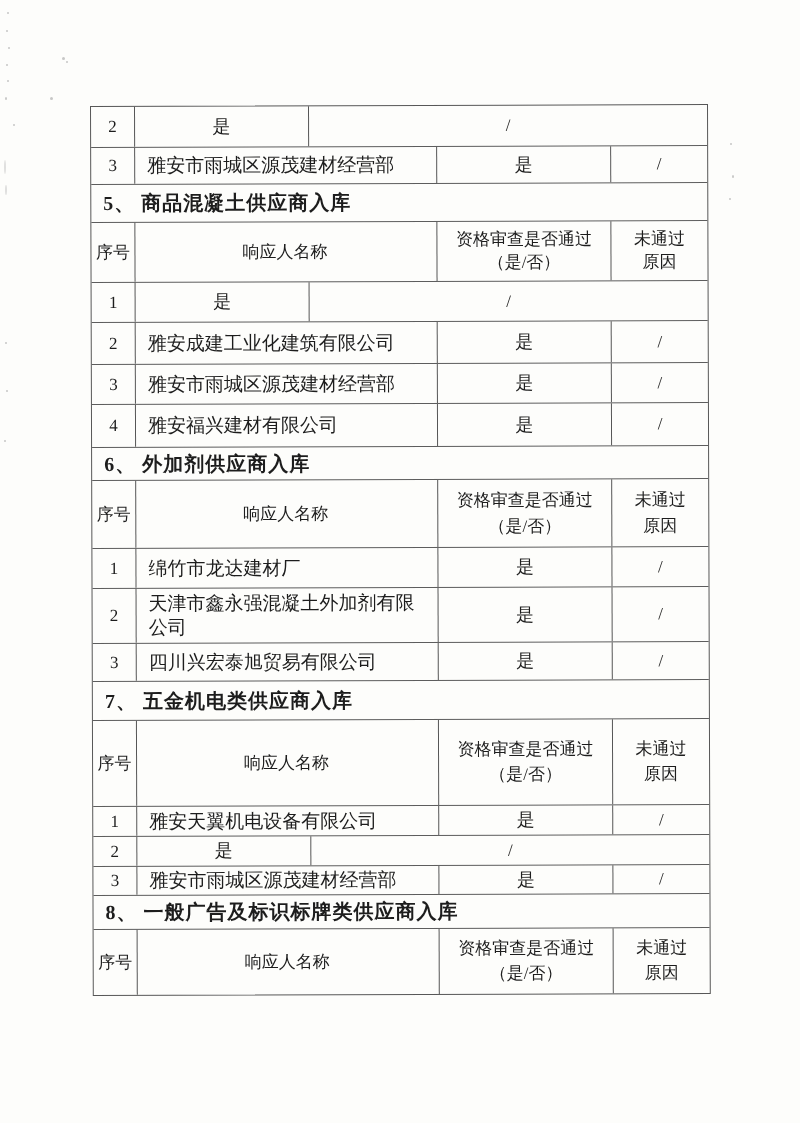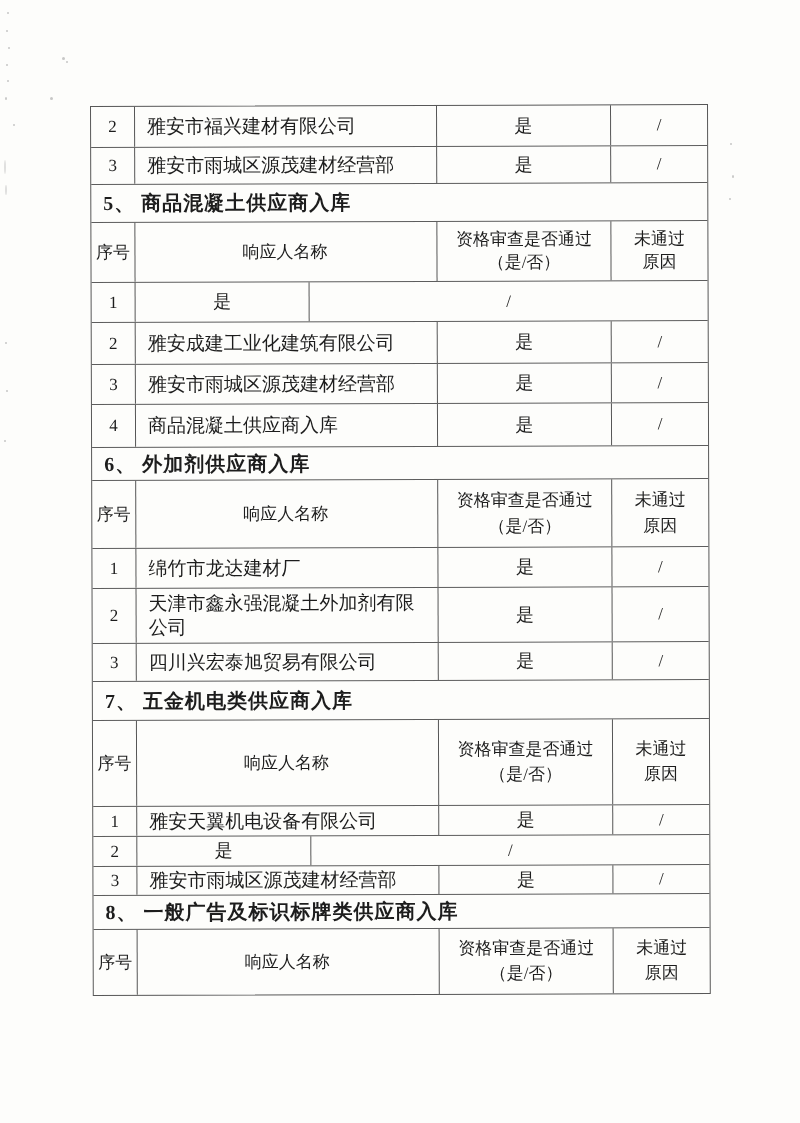--- a/index.html
+++ b/index.html
@@ -89,21 +89,20 @@
   <div class="speck" style="left:6px;top:390px;width:2px;height:2px;"></div>
   <div class="speck" style="left:4px;top:440px;width:2px;height:2px;"></div>
   <div class="speck" style="left:730px;top:143px;width:2px;height:2px;"></div>
   <div class="speck" style="left:732px;top:175px;width:2px;height:3px;"></div>
   <div class="speck" style="left:729px;top:198px;width:2px;height:2px;"></div>
 
   <div class="doc-table">
 
     <div class="row" style="height:40px">
       <div class="cell c-seq">2</div>
-      <div class="cell c-name">雅安市福兴建材有限公司</div>
       <div class="cell c-pass">是</div>
       <div class="cell c-reason">/</div>
     </div>
     <div class="row" style="height:37px">
       <div class="cell c-seq">3</div>
       <div class="cell c-name">雅安市雨城区源茂建材经营部</div>
       <div class="cell c-pass">是</div>
       <div class="cell c-reason">/</div>
     </div>
 
@@ -132,21 +131,21 @@
       <div class="cell c-reason">/</div>
     </div>
     <div class="row" style="height:40px">
       <div class="cell c-seq">3</div>
       <div class="cell c-name">雅安市雨城区源茂建材经营部</div>
       <div class="cell c-pass">是</div>
       <div class="cell c-reason">/</div>
     </div>
     <div class="row" style="height:43px">
       <div class="cell c-seq">4</div>
-      <div class="cell c-name">商品混凝土供应商入库</div>
+      <div class="cell c-name">雅安福兴建材有限公司</div>
       <div class="cell c-pass">是</div>
       <div class="cell c-reason">/</div>
     </div>
 
     <div class="sec-row" style="height:33px">6、 外加剂供应商入库</div>
     <div class="row" style="height:68px">
       <div class="cell c-seq header-cell">序号</div>
       <div class="cell c-name header-cell" style="justify-content:space-evenly;align-items:center;padding-left:0;">响应人名称</div>
       <div class="cell c-pass header-cell">
         <span>资格审查是否通过</span>

